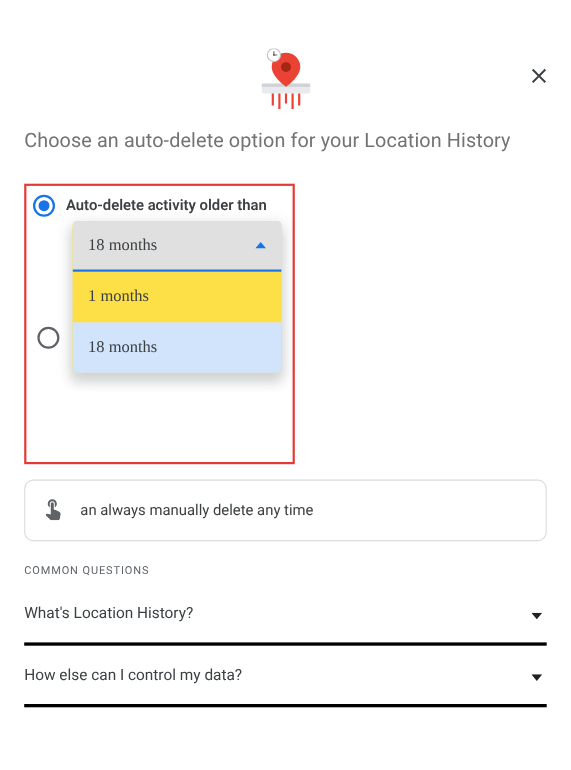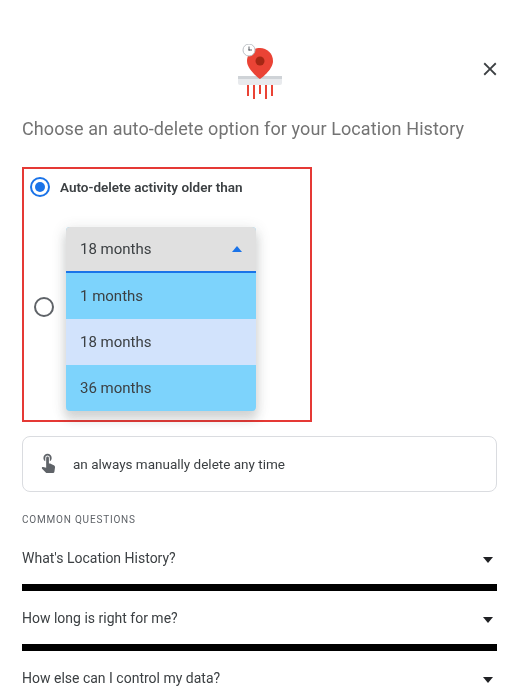--- a/index.html
+++ b/index.html
@@ -2,37 +2,37 @@
 <html><head>
   <meta charset="utf-8">
   <style>
     * { box-sizing: border-box; margin: 0; padding: 0; }
     body { font-family: Roboto, Arial, sans-serif; background: #fff; width: 519px; }
     .dialog { width: 519px; padding: 0 22px 18px 22px; position: relative; }
     .close { position: absolute; top: 14px; right: 18px; cursor: pointer; color: #3c4043; }
     .close svg { width: 22px; height: 22px; }
     .hero { display: flex; justify-content: center; margin-top: 44px; margin-bottom: 18px; }
     .title { font-size: 18px; color: #737373; font-weight: 400; margin-bottom: 28px; letter-spacing: 0.1px; }
-    .highlight-box { border: 2px solid #e53935; padding: 8px 10px 12px 6px; position: relative; margin-bottom: 14px; width: 290px; height: 255px; }
+    .highlight-box { border: 2px solid #e53935; padding: 8px 10px 12px 6px; position: relative; margin-bottom: 14px; width: 246px; height: 255px; }
     .opt-row { display: flex; align-items: center; gap: 10px; margin-bottom: 10px; }
     .radio { width: 20px; height: 20px; border: 2px solid #1a73e8; border-radius: 50%; display: flex; align-items: center; justify-content: center; flex-shrink: 0; }
     .radio.checked::after { content: ""; width: 10px; height: 10px; background: #1a73e8; border-radius: 50%; }
     .radio.unchecked { border-color: #5f6368; position: absolute; top: 128px; left: 10px; }
     .opt-label { font-size: 13.5px; font-weight: 600; color: #3c4043; }
-    .dropdown-wrap { position: absolute; top: 58px; left: 42px; width: 190px; z-index: 10; box-shadow: 0 8px 10px 1px rgba(60,64,67,.15), 0 3px 14px 2px rgba(60,64,67,.12); background: #7dd3fc; border-radius: 4px; overflow: hidden; }
+    .dropdown-wrap { position: absolute; top: 32px; left: 42px; width: 190px; z-index: 10; box-shadow: 0 8px 10px 1px rgba(60,64,67,.15), 0 3px 14px 2px rgba(60,64,67,.12); background: #fde047; border-radius: 4px; overflow: hidden; font-family: Liberation Serif, serif; }
     .dd-selected { background: #e0e0e0; height: 46px; display: flex; align-items: center; justify-content: space-between; padding: 0 14px; border-bottom: 2px solid #1a73e8; font-size: 15px; color: #3c4043; font-weight: 400; cursor: pointer; }
     .dd-arrow { color: #1a73e8; }
     .dd-arrow svg { width: 10px; height: 6px; display: block; }
     .dd-item { height: 46px; display: flex; align-items: center; padding: 0 14px; font-size: 15px; color: #3c4043; cursor: pointer; }
     .dd-item.active { background: #d2e3fc; }
     .info-card { border: 1px solid #dadce0; border-radius: 8px; padding: 14px 14px; display: flex; align-items: center; gap: 14px; margin-bottom: 22px; margin-top: 2px; text-align: right; }
     .info-icon { flex-shrink: 0; }
     .info-text { font-size: 13.5px; color: #3c4043; line-height: 1.4; }
     .section-heading { font-size: 10px; letter-spacing: 0.8px; color: #5f6368; font-weight: 400; margin-bottom: 6px; text-transform: uppercase; }
-    .faq-item { display: flex; justify-content: space-between; align-items: center; padding: 17px 4px 17px 0; border-bottom: 7px solid #000000; cursor: pointer; }
+    .faq-item { display: flex; justify-content: space-between; align-items: center; padding: 17px 4px 17px 0; border-bottom: 3px solid #000000; cursor: pointer; }
     .faq-item:first-of-type { border-top: 1px solid #e8eaed; }
     .faq-q { font-size: 14px; color: #3c4043; font-weight: 400; }
     .faq-caret svg { width: 10px; height: 6px; color: #202124; }
   </style>
 </head>
 <body>
 
 <div class="dialog">
 
   <div class="close">
@@ -73,21 +73,20 @@
       <div class="dd-selected">
         <span>18 months</span>
         <span class="dd-arrow">
           <svg viewBox="0 0 10 6">
               <path d="M0 6 L5 0 L10 6 Z" fill="currentColor"></path>
             </svg>
         </span>
       </div>
       <div class="dd-item">1 months</div>
       <div class="dd-item active">18 months</div>
-      <div class="dd-item">36 months</div>
     </div>
   </div>
 
   <div class="info-card">
     <div class="info-icon">
       <svg width="22" height="22" viewBox="0 0 24 24">
           <path fill="#5f6368" d="M9 11.24V7.5a2.5 2.5 0 0 1 5 0v3.74c1.21-.81 2-2.18 2-3.74a4.5 4.5 0 1 0-9 0c0 1.56.79 2.93 2 3.74zM18.84 15.87l-4.54-2.26c-.17-.07-.35-.11-.54-.11H13v-6a1.5 1.5 0 0 0-3 0v10.74l-3.44-.72c-.37-.08-.76.04-1.03.31-.43.44-.43 1.14 0 1.58l4.01 4.01c.37.38.89.58 1.42.58h6.1c1 0 1.84-.73 1.98-1.72l.63-4.46c.12-.85-.32-1.68-1.09-2.07z"></path>
         </svg>
     </div>
     <div class="info-text">an always manually delete any time</div>
@@ -95,25 +94,19 @@
 
   <div class="section-heading">Common Questions</div>
 
   <div class="faq-item">
     <span class="faq-q">What's Location History?</span>
     <span class="faq-caret"><svg viewBox="0 0 10 6">
           <path d="M0 0 L5 6 L10 0 Z" fill="currentColor"></path>
         </svg></span>
   </div>
   <div class="faq-item">
-    <span class="faq-q">How long is right for me?</span>
-    <span class="faq-caret"><svg viewBox="0 0 10 6">
-          <path d="M0 0 L5 6 L10 0 Z" fill="currentColor"></path>
-        </svg></span>
-  </div>
-  <div class="faq-item">
     <span class="faq-q">How else can I control my data?</span>
     <span class="faq-caret"><svg viewBox="0 0 10 6">
           <path d="M0 0 L5 6 L10 0 Z" fill="currentColor"></path>
         </svg></span>
   </div>
 
 </div>
 
 </body></html>

